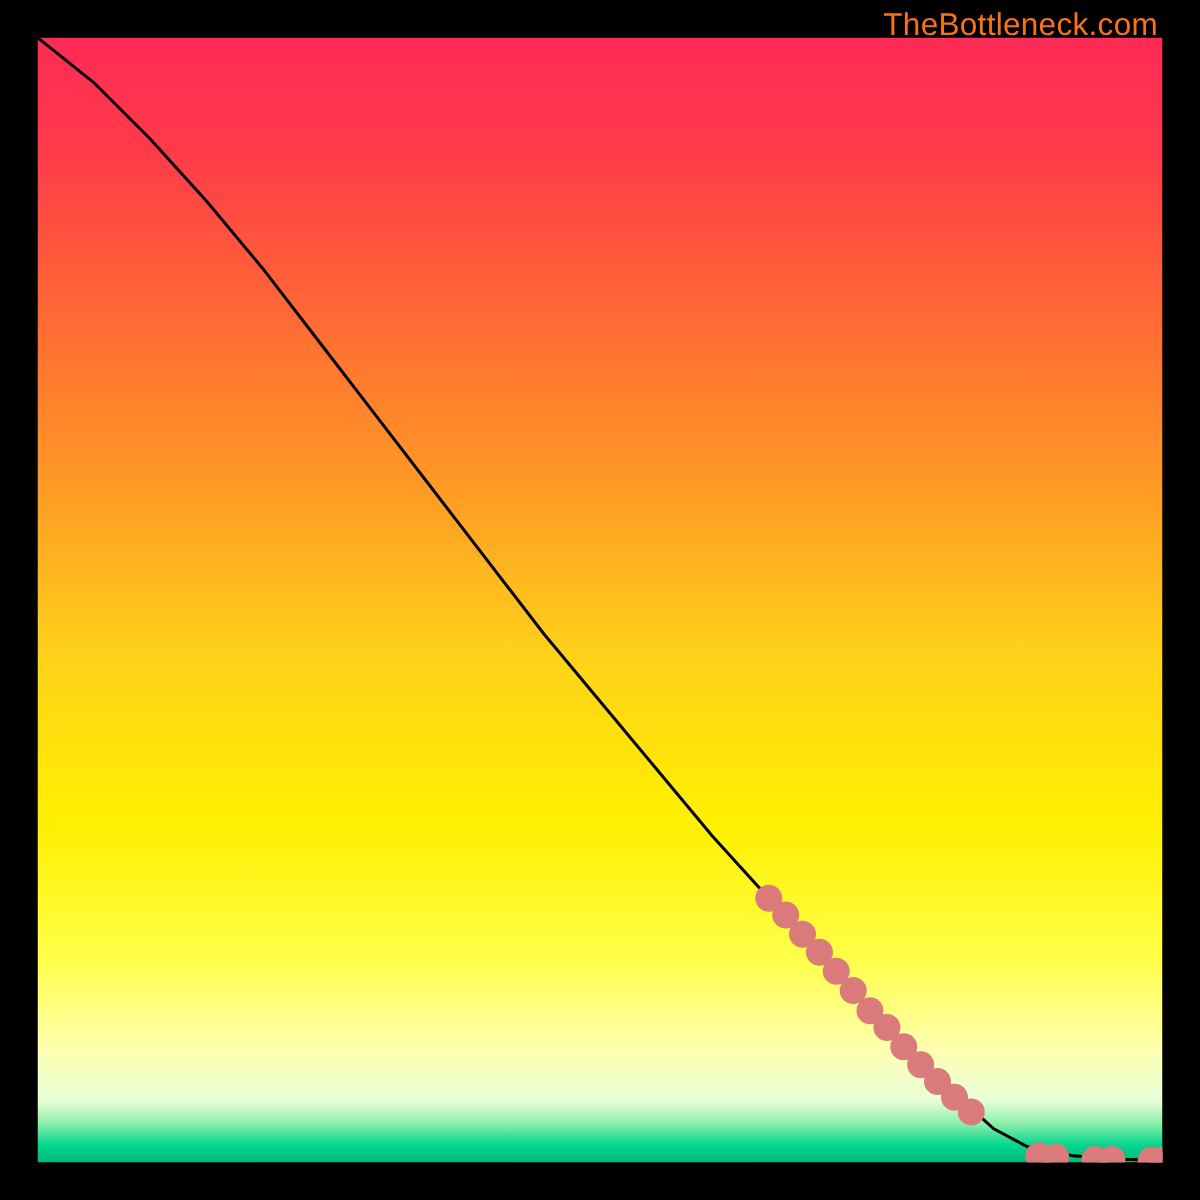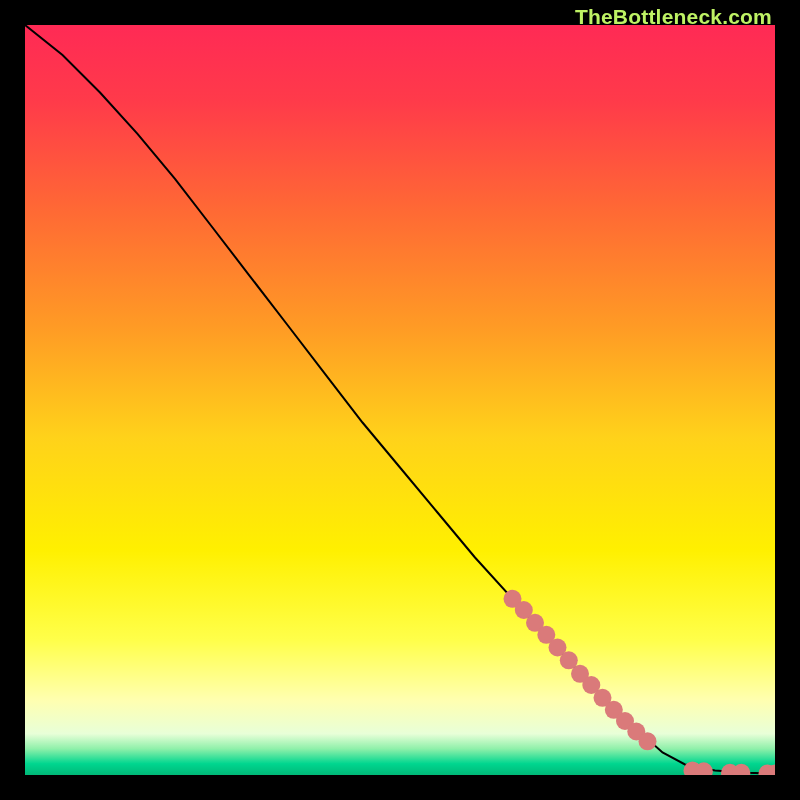--- a/index.html
+++ b/index.html
@@ -25,23 +25,23 @@
     height: 750px;
   }
   .gradient {
     position: absolute;
     inset: 0;
   }
   .watermark {
     position: absolute;
     top: 5px;
     right: 28px;
-    color: #bef264;
+    color: #f97316;
     font-size: 21px;
-    font-weight: 700;
+    font-weight: 400;
     letter-spacing: 0.2px;
     user-select: none;
   }
   .svg-layer {
     position: absolute;
     inset: 0;
   }
 </style>
 </head>
 <body>

